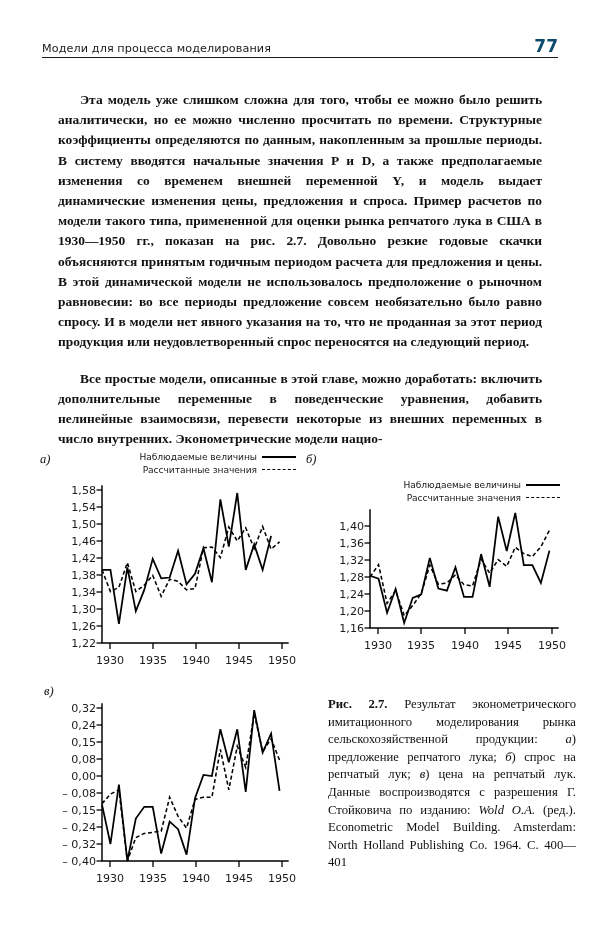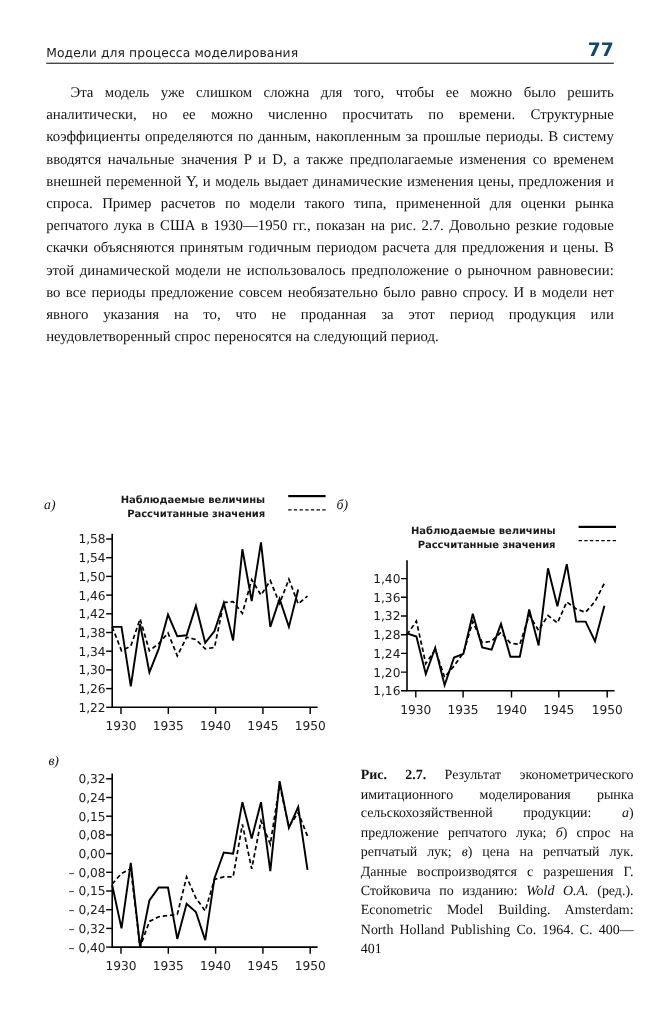--- a/index.html
+++ b/index.html
@@ -58,23 +58,24 @@
     top: 74px;
     width: 516px;
     font-family: "Liberation Serif", serif;
     font-size: 13.45px;
     line-height: 20.2px;
     text-align: justify;
     text-justify: inter-word;
     color: #121212;
   }
   .bodytext p {
-    margin: 0;
+    margin: 16px;
     text-indent: 22px;
     hyphens: manual;
+    font-weight: bold;
   }
   .bodytext p + p { margin-top: 0; }
 
   
   .figure-area {
     position: absolute;
     left: 0;
     top: 446px;
     width: 600px;
     height: 470px;
@@ -92,24 +93,24 @@
   .caption  { position: absolute; left: 328px; top: 250px; width: 248px; }
 
   .legend {
     font-family: "DejaVu Sans", sans-serif;
     font-size: 9.1px;
     color: #1a1a1a;
     white-space: nowrap;
   }
   .legend-row {
     display: flex;
+    align-items: center;
     justify-content: flex-end;
-    gap: 21px;
+    gap: 5px;
     height: 13px;
-    font-weight: bold;
   }
   .legend-label { letter-spacing: -0.05px; }
   .legend-solid {
     display: inline-block;
     width: 34px;
     height: 0;
     border-top: 2.3px solid #000;
   }
   .legend-dashed {
     display: inline-block;
@@ -166,20 +167,21 @@
 
 <div class="page">
 
   <div class="runhead">
     <span class="runhead-title">Модели для процесса моделирования</span>
     <span class="runhead-page">77</span>
   </div>
 
   <div class="bodytext">
     <p>Эта модель уже слишком сложна для того, чтобы ее можно было решить аналитически, но ее можно численно просчитать по времени. Структурные коэффициенты определяются по данным, накопленным за прошлые периоды. В систему вводятся начальные значения P и D, а также предполагаемые изменения со временем внешней переменной Y, и модель выдает динамические изменения цены, предложения и спроса. Пример расчетов по модели такого типа, примененной для оценки рынка репчатого лука в США в 1930—1950 гг., показан на рис. 2.7. Довольно резкие годовые скачки объясняются принятым годичным периодом расчета для предложения и цены. В этой динамической модели не использовалось предположение о рыночном равновесии: во все периоды предложение совсем необязательно было равно спросу. И в модели нет явного указания на то, что не проданная за этот период продукция или неудовлетворенный спрос переносятся на следующий период.</p>
+    <p>Все простые модели, описанные в этой главе, можно доработать: включить дополнительные переменные в поведенческие уравнения, добавить нелинейные взаимосвязи, перевести некоторые из внешних переменных в число внутренних. Эконометрические модели нацио-</p>
   </div>
 
   <div class="figure-area">
 
     <div class="chart-a">
       <div style="position:absolute; left:0; top:0;" class="panel-letter">а)</div>
 
       <div class="legend" style="position:absolute; left:30px; top:-2px; width:226px;">
         <div class="legend-row">
           <span class="legend-label">Наблюдаемые величины</span>

